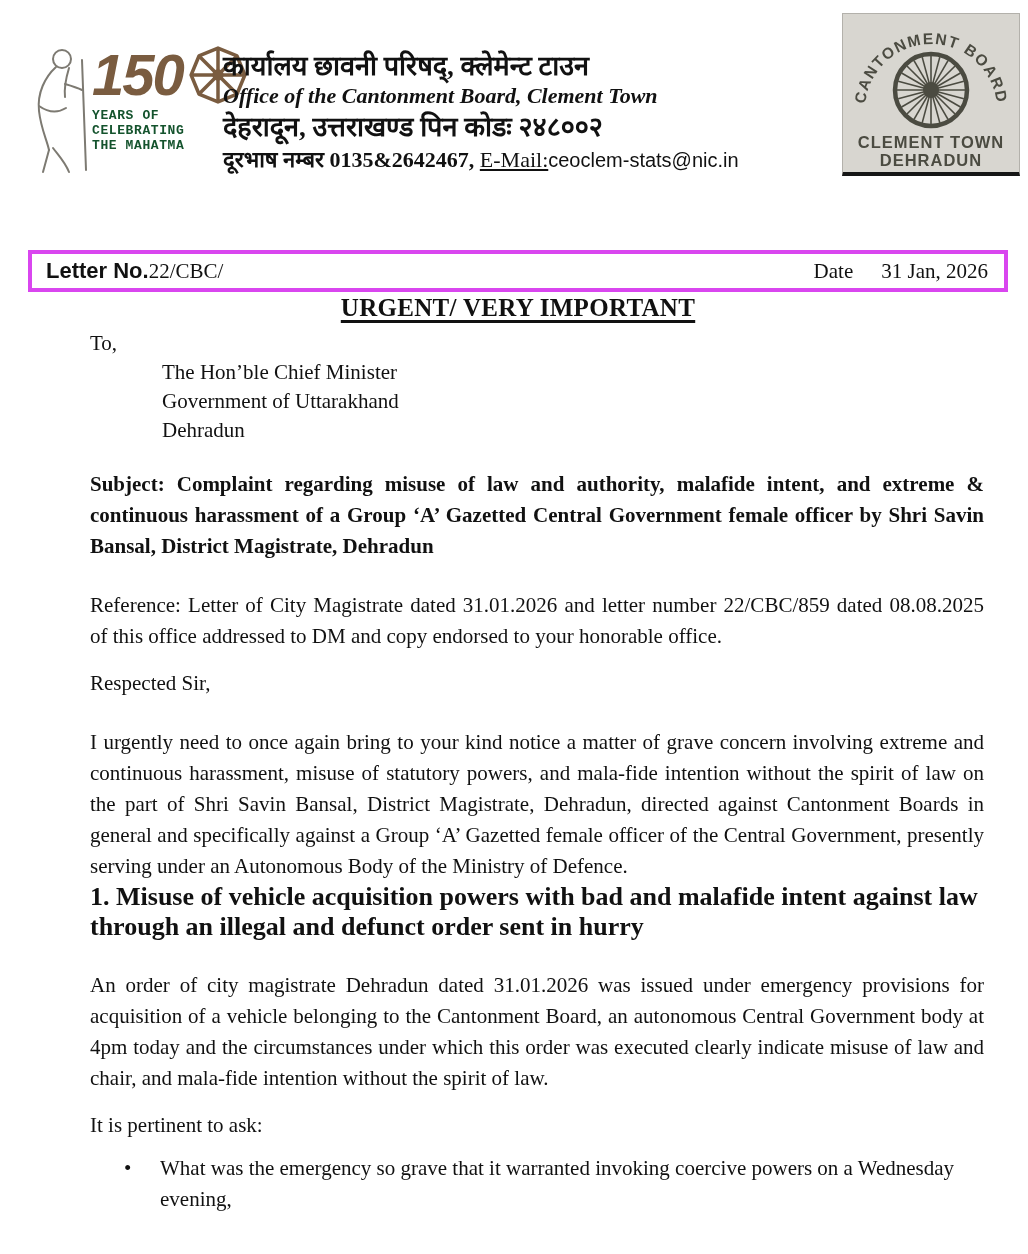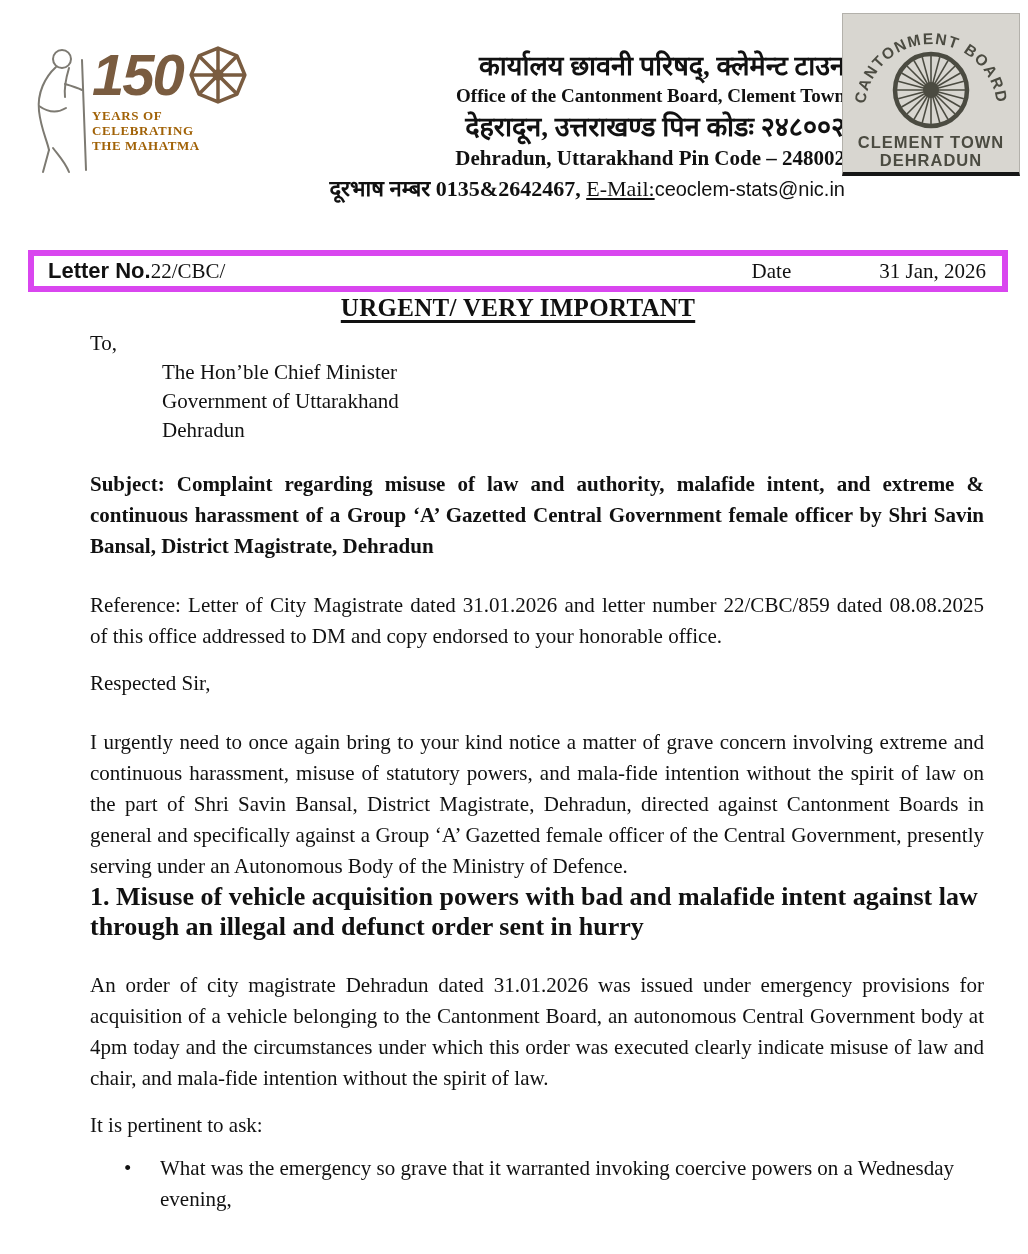--- a/index.html
+++ b/index.html
@@ -11,42 +11,42 @@
   }
 
   
   .letterhead { position:absolute; top:0; left:0; width:100%; height:246px; }
 
   .logo150 { position:absolute; left:22px; top:44px; width:190px; height:140px; display:flex; }
   .gandhi-svg { flex:0 0 auto; }
   .logo-right { display:flex; flex-direction:column; margin-left:-6px; }
   .logo-num-row { display:flex; align-items:center; }
   .logo-num { font-family:"Liberation Sans",sans-serif; font-weight:bold; font-size:58px; line-height:56px; color:#7a5c40; letter-spacing:-2px; font-style:italic; }
-  .logo-lines { font-family:Liberation Serif, serif; font-weight:bold; font-size:13px; line-height:15px; color:#a16207; letter-spacing:.6px; margin-top:2px; }
+  .logo-lines { font-family:Liberation Mono, monospace; font-weight:bold; font-size:13px; line-height:15px; color:#14532d; letter-spacing:.6px; margin-top:2px; }
 
-  .head-center { position:absolute; left:205px; top:50px; width:640px; text-align:right; }
+  .head-center { position:absolute; left:223px; top:50px; width:640px; text-align:left; }
   .hc-hi1 { font-size:27px; font-weight:bold; line-height:32px; }
-  .hc-en1 { font-size:19px; font-weight:bold; line-height:28px; }
+  .hc-en1 { font-size:22px; font-weight:bold; line-height:28px;font-style:italic; }
   .hc-hi2 { font-size:27px; font-weight:bold; line-height:34px; }
   .hc-en2 { font-size:21px; font-weight:bold; line-height:29px; }
   .hc-phone { font-size:22px; line-height:32px; white-space:nowrap; }
   .hc-phone .hi { font-weight:bold; }
   .email-label { text-decoration:underline; }
   .email-addr { font-family:"Liberation Sans",sans-serif; font-size:20px; }
 
   .seal { position:absolute; left:842px; top:13px; width:178px; height:163px;
           background:#d8d6d0; border:1px solid #b3b1ab; border-bottom:4px solid #161616; }
 
   
   .content { position:absolute; top:250px; left:28px; width:980px; }
-  .letter-bar { border:6px solid #d946ef; height:42px; display:flex; align-items:center;
+  .letter-bar { border:4px solid #d946ef; height:42px; display:flex; align-items:center;
                 justify-content:space-between; padding:0 14px; background:#fff; }
   .lb-label { font-family:"Liberation Sans",sans-serif; font-weight:bold; font-size:22px; }
   .lb-no { font-size:21px; }
-  .lb-right { display:flex; gap:88px; font-size:21px; padding-right:2px; }
+  .lb-right { display:flex; gap:28px; font-size:21px; padding-right:2px; }
 
   .urgent { margin-top:2px; text-align:center; font-weight:bold; font-size:25px; letter-spacing:.3px; }
   .urgent span { text-decoration:underline; text-decoration-thickness:2.5px; text-underline-offset:4px; }
 
   
   .body-text { padding:0 24px 0 62px; font-size:21px; }
   .to-line { margin-top:6px; line-height:30px; }
   .addr { margin:0 0 0 72px; line-height:29px; }
   .subject { margin-top:24px; font-weight:bold; text-align:justify; line-height:31px; }
   .para { margin-top:28px; text-align:justify; line-height:31px; }
@@ -99,21 +99,20 @@
           <div>CELEBRATING</div>
           <div>THE MAHATMA</div>
         </div>
       </div>
     </div>
 
     <div class="head-center">
       <div class="hc-hi1">कार्यालय छावनी परिषद्, क्लेमेन्ट टाउन</div>
       <div class="hc-en1">Office of the Cantonment Board, Clement Town</div>
       <div class="hc-hi2">देहरादून, उत्तराखण्ड पिन कोडः २४८००२</div>
-      <div class="hc-en2">Dehradun, Uttarakhand Pin Code – 248002</div>
       <div class="hc-phone">
         <span class="hi">दूरभाष नम्बर 0135&amp;2642467,</span>
         <span class="email-label">E-Mail:</span><span class="email-addr">ceoclem-stats@nic.in</span>
       </div>
     </div>
 
     <div class="seal">
       <svg width="176" height="158" viewBox="0 0 176 158">
         <defs>
           <path id="arcTop" d="M 22 96 A 66 66 0 0 1 154 96" fill="none"></path>

